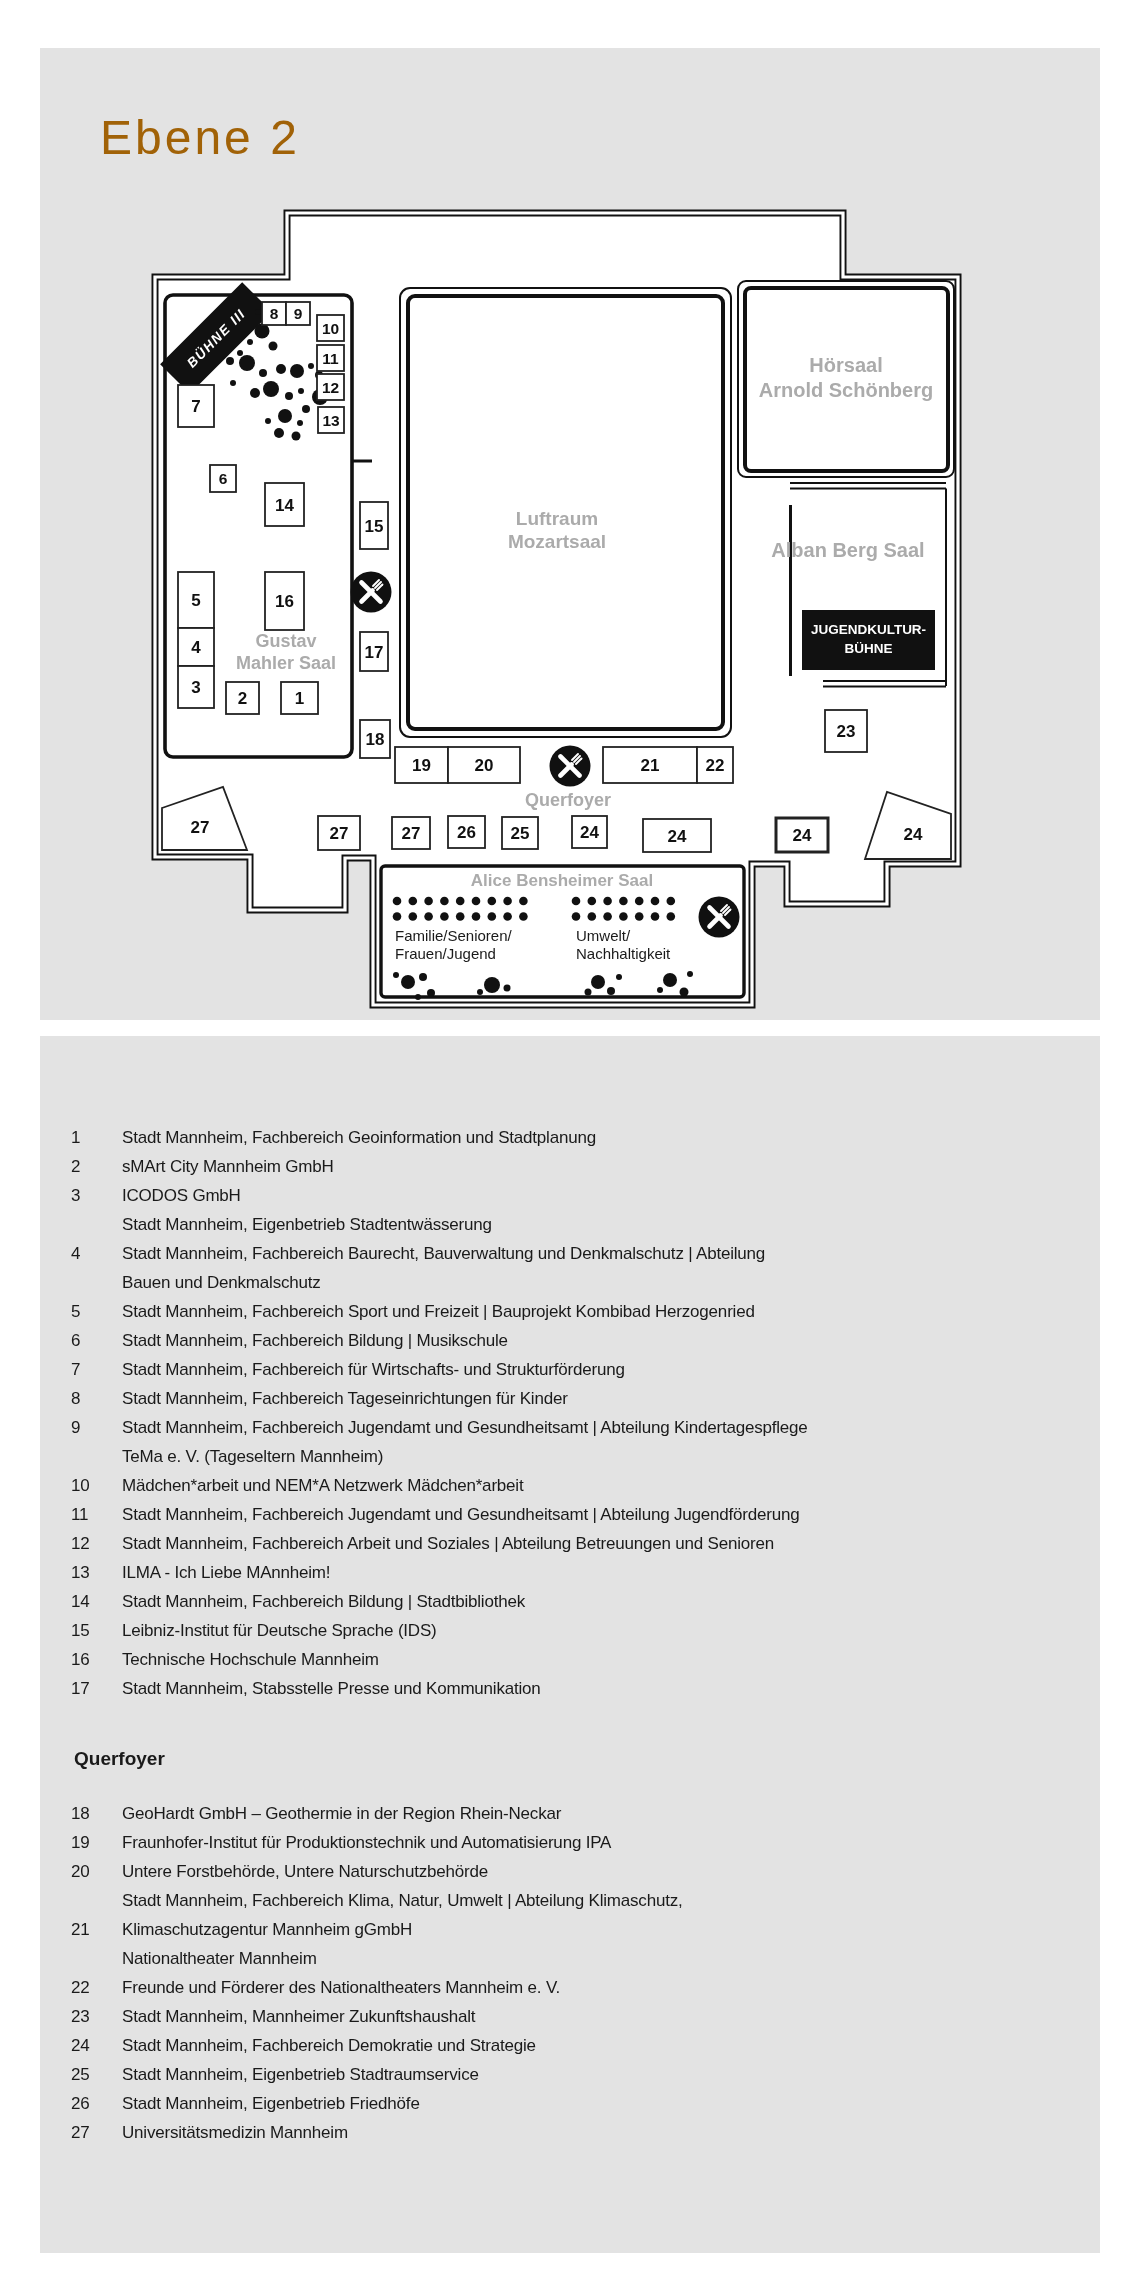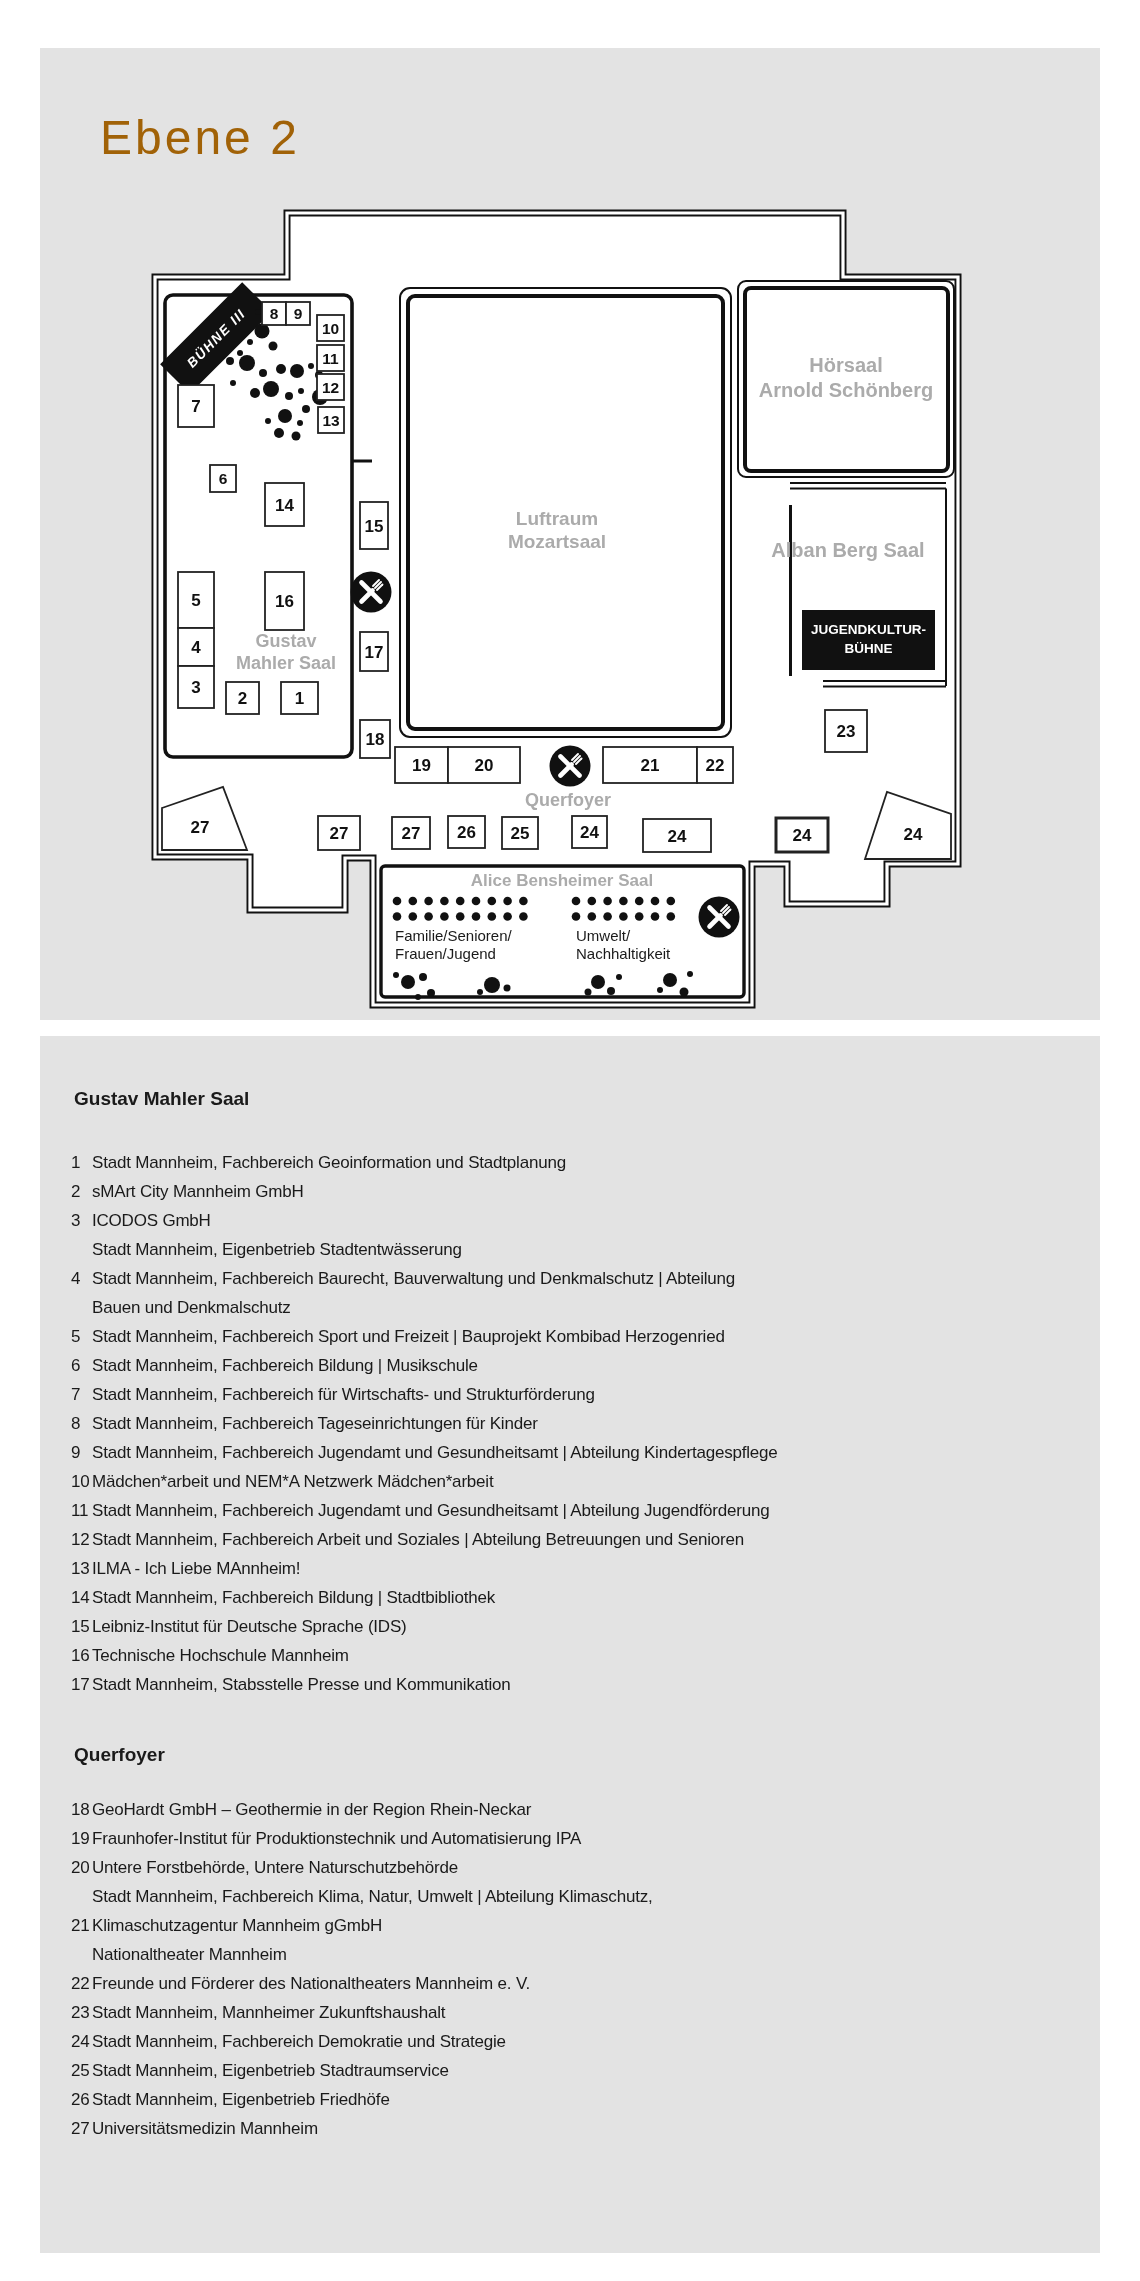--- a/index.html
+++ b/index.html
@@ -12,21 +12,21 @@
   .booth-num{fill:#111;font-weight:700;}
   .zone-label{fill:#1a1a1a;font-size:15px;}
   
   #legend-panel{position:absolute;left:40px;top:1036px;width:1060px;height:1217px;background:#e3e3e3;box-sizing:border-box;padding:50px 40px 40px 31px;}
   .sec-title{font-size:19px;font-weight:700;margin:0 0 0 3px;line-height:25px;}
   .sec-title.second{margin-top:43px;}
   ul.legend-list{list-style:none;margin:37px 0 0 0;padding:0;font-size:17px;letter-spacing:-0.2px;}
   ul.legend-list.second{margin-top:28px;}
   ul.legend-list li{display:grid;grid-template-columns:21px 1fr;line-height:29px;}
   .num{line-height:29px;}
-  .line{line-height:29px;}
+  .line{line-height:29px;margin-left:30px;}
 </style>
 </head>
 <body>
 
 <div class="page">
 
   <svg id="plan-svg" width="1140" height="1030" viewBox="0 0 1140 1030">
     <defs>
       <g id="dining-icon-shape">
         <circle r="20.5" fill="#101010"></circle>
@@ -317,21 +317,20 @@
 
     <use href="#dining-icon-shape" x="371" y="592"></use>
     <use href="#dining-icon-shape" x="570" y="766"></use>
     <use href="#dining-icon-shape" x="719" y="917"></use>
   </svg>
 
   <div id="page-title">Ebene 2</div>
 
   <div id="legend-panel">
     <div id="legend-sections">
-        <div class="sec-title">Gustav Mahler Saal</div>
         <ul class="legend-list">
           <li>
             <span class="num">1</span>
             <div>
               <div class="line">Stadt Mannheim, Fachbereich Geoinformation und Stadtplanung</div>
             </div>
           </li>
           <li>
             <span class="num">2</span>
             <div>
@@ -373,20 +372,21 @@
           <li>
             <span class="num">8</span>
             <div>
               <div class="line">Stadt Mannheim, Fachbereich Tageseinrichtungen für Kinder</div>
             </div>
           </li>
           <li>
             <span class="num">9</span>
             <div>
               <div class="line">Stadt Mannheim, Fachbereich Jugendamt und Gesundheitsamt | Abteilung Kindertagespflege</div>
+              <div class="line">TeMa e. V. (Tageseltern Mannheim)</div>
             </div>
           </li>
           <li>
             <span class="num">10</span>
             <div>
               <div class="line">Mädchen*arbeit und NEM*A Netzwerk Mädchen*arbeit</div>
             </div>
           </li>
           <li>
             <span class="num">11</span>

